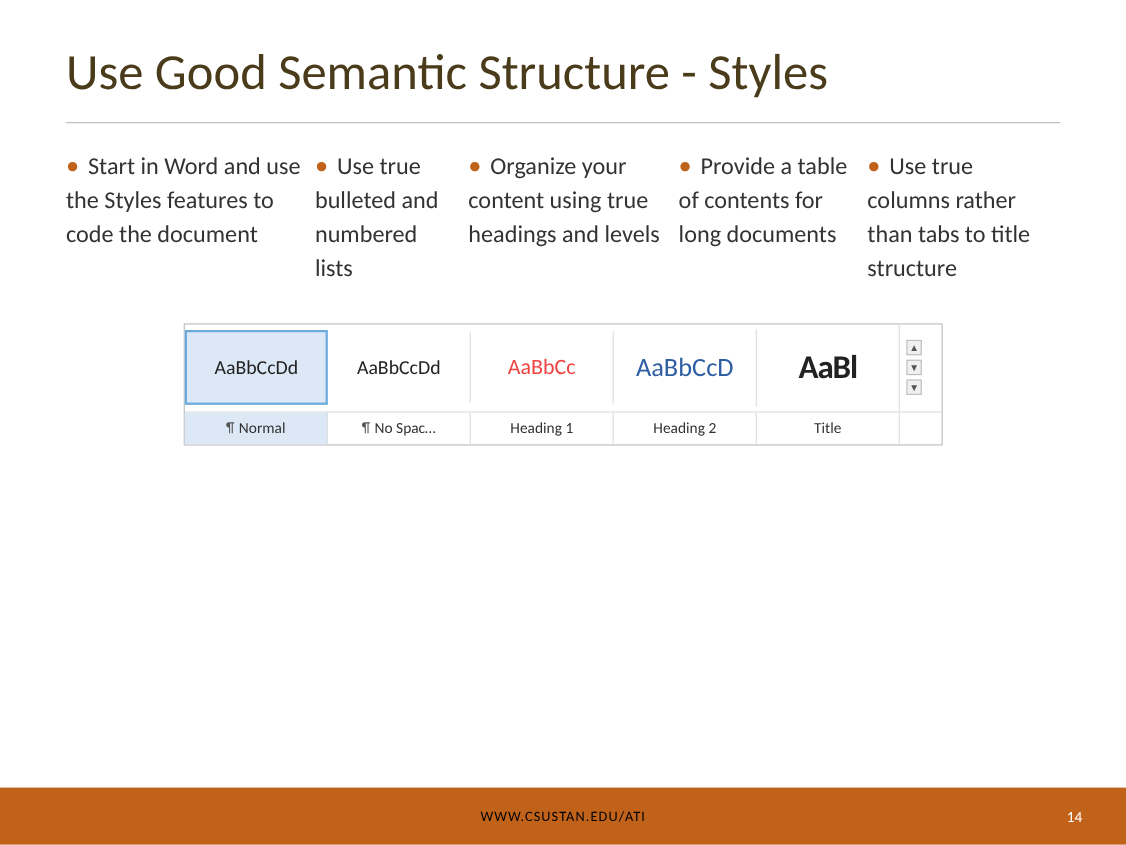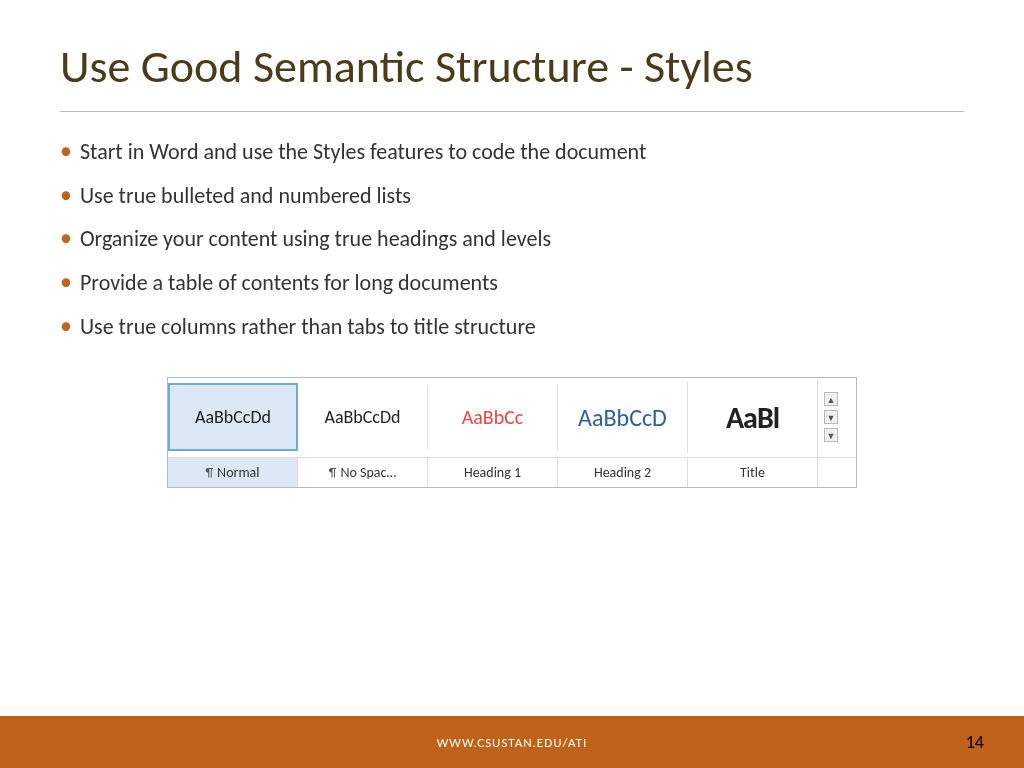--- a/index.html
+++ b/index.html
@@ -31,21 +31,21 @@
 
     .divider {
       border: none;
       border-top: 1.5px solid #bbb;
       margin-bottom: 22px;
     }
 
     .bullet-list {
       list-style: none;
       display: flex;
-      flex-direction: column;
+      flex-direction: row;
       gap: 10px;
       margin-bottom: 24px;
     }
 
     .bullet-list li {
       font-size: 22px;
       color: #333;
       line-height: 1.4;
     }
 
@@ -166,31 +166,31 @@
     .footer {
       height: 52px;
       background: #c0621a;
       display: flex;
       align-items: center;
       justify-content: center;
       position: relative;
     }
 
     .footer-url {
-      color: #ffffff;
+      color: #000000;
       font-size: 13px;
       letter-spacing: 1px;
       text-transform: uppercase;
     }
 
     .footer-page {
       position: absolute;
       right: 40px;
-      color: #000000;
-      font-size: 18px;
+      color: #ffffff;
+      font-size: 14px;
     }
   </style>
 </head>
 <body>
 
 <div class="slide-content">
   <h1 class="slide-title">Use Good Semantic Structure - Styles</h1>
   <hr class="divider">
 
   <ul class="bullet-list">

